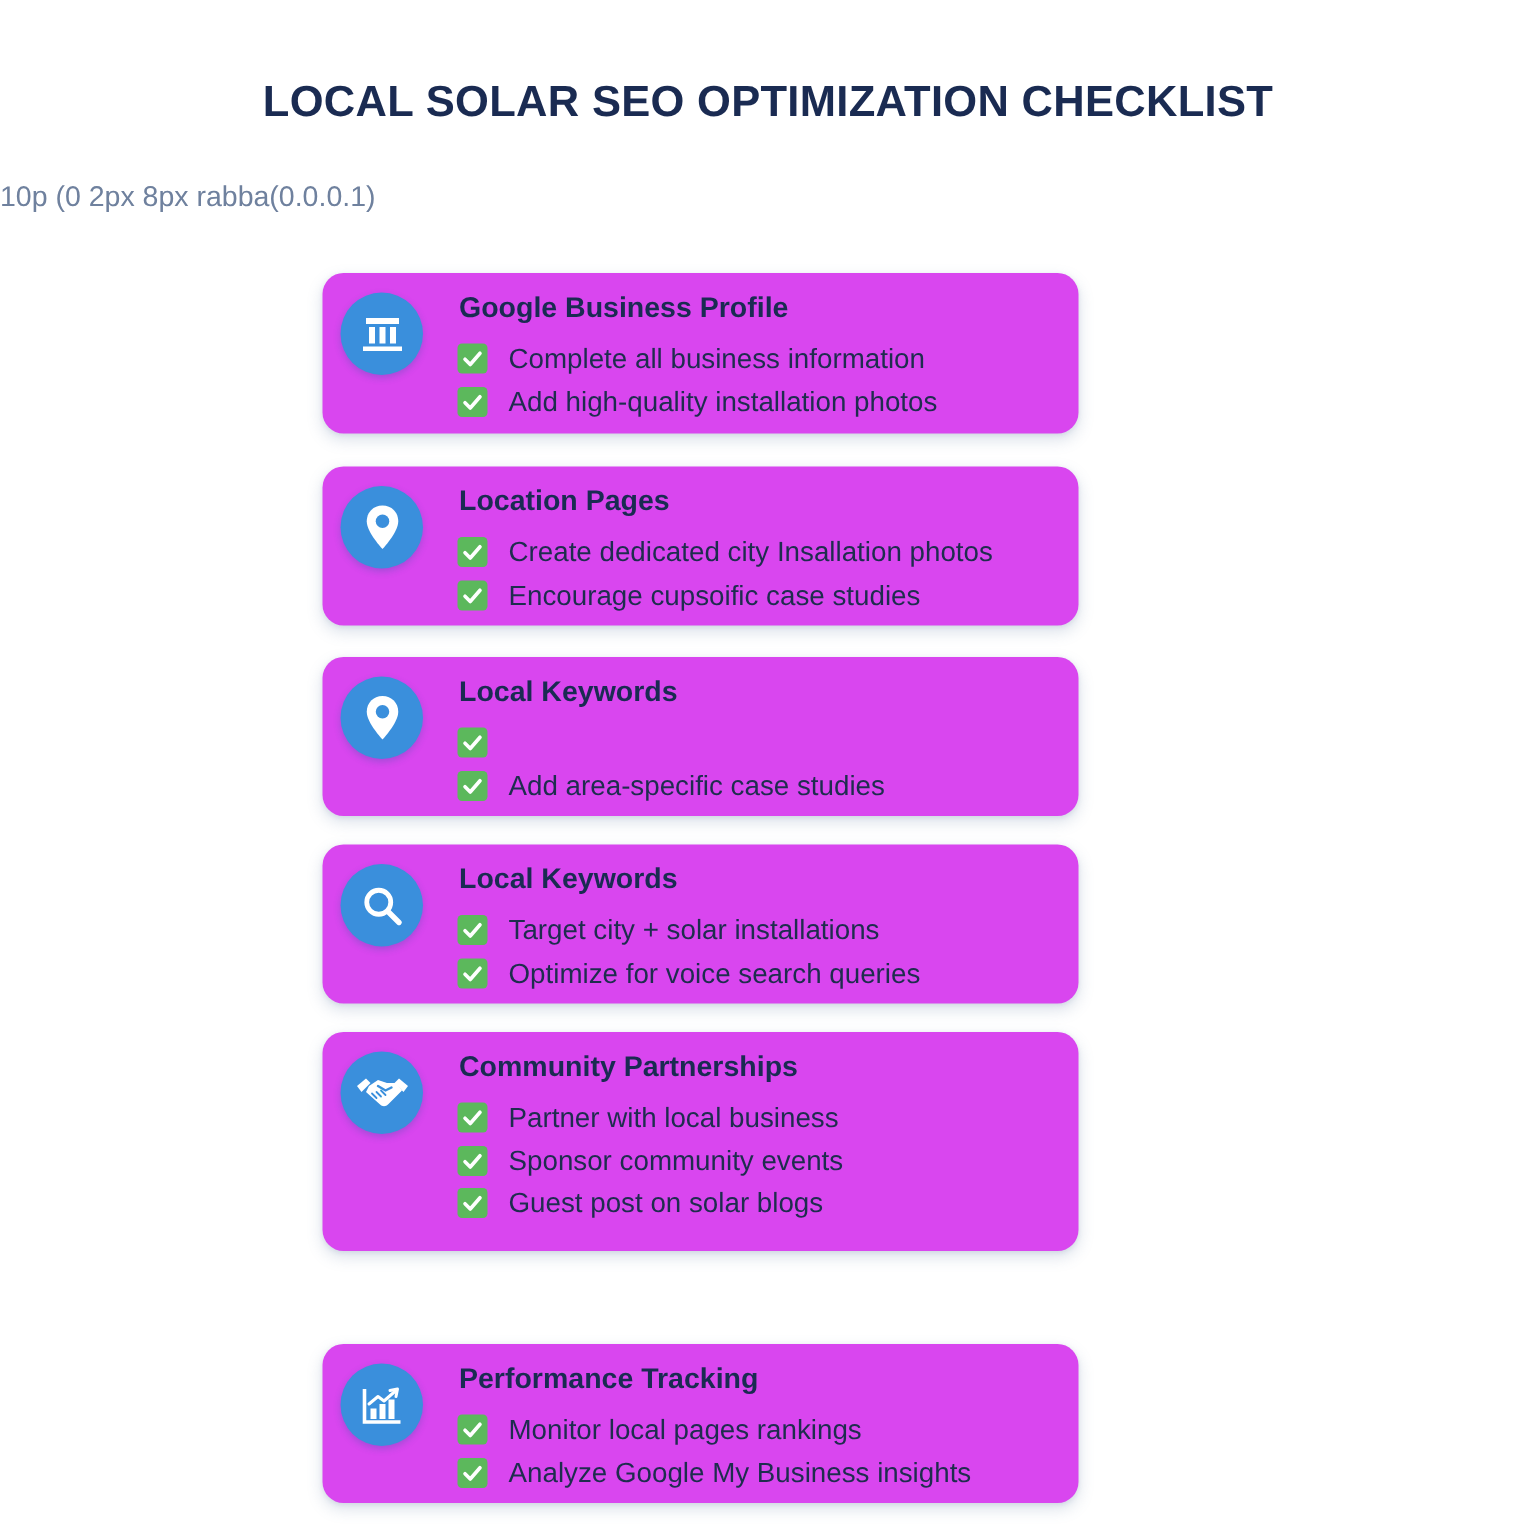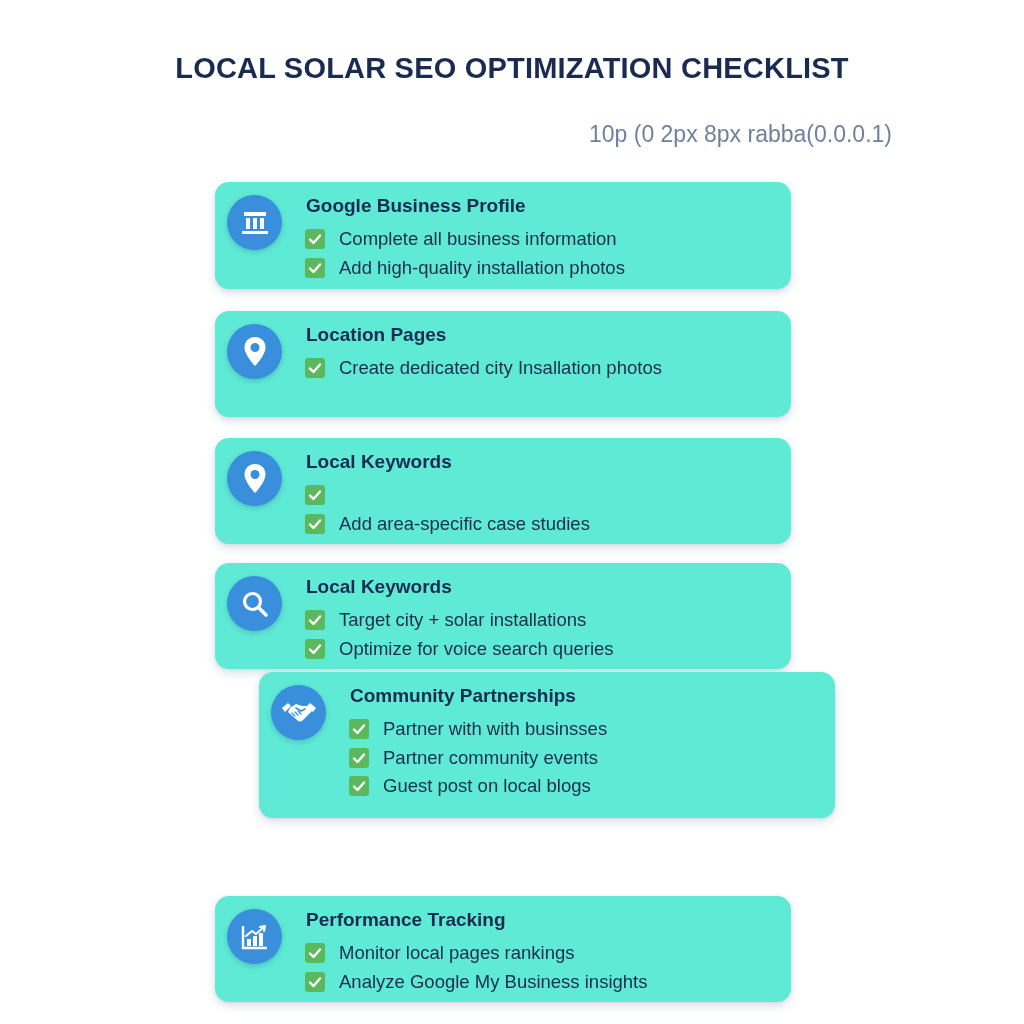--- a/index.html
+++ b/index.html
@@ -25,29 +25,29 @@
       font-size: 29px;
       font-weight: 700;
       color: #1a2b52;
       letter-spacing: 0.2px;
     }
     .subtitle {
       position: absolute;
       top: 121px;
       left: 0;
       width: 892px;
-      text-align: right;
-      font-size: 23px;
+      text-align: left;
+      font-size: 19px;
       color: #6f819e;
     }
     .card {
       position: absolute;
       left: 215px;
-      width: 576px;
-      background: #5eead4;
+      width: 504px;
+      background: #d946ef;
       border-radius: 14px;
       box-shadow: 0 4px 10px rgba(90, 120, 160, 0.22), 0 1px 3px rgba(90,120,160,0.12);
     }
     .icon-circle {
       position: absolute;
       left: 12px;
       top: 13px;
       width: 55px;
       height: 55px;
       border-radius: 50%;
@@ -143,20 +143,28 @@
     <div class="card-title">Location Pages</div>
     <div class="items">
       <div class="item">
         <span class="check">
             <svg width="14" height="12" viewBox="0 0 14 12">
               <path d="M2 6.5 L5.5 10 L12 2.5" stroke="#fff" stroke-width="2.4" fill="none" stroke-linecap="round" stroke-linejoin="round"></path>
             </svg>
           </span>
         <span class="item-text">Create dedicated city Insallation photos</span>
       </div>
+      <div class="item">
+        <span class="check">
+            <svg width="14" height="12" viewBox="0 0 14 12">
+              <path d="M2 6.5 L5.5 10 L12 2.5" stroke="#fff" stroke-width="2.4" fill="none" stroke-linecap="round" stroke-linejoin="round"></path>
+            </svg>
+          </span>
+        <span class="item-text">Encourage cupsoific case studies</span>
+      </div>
     </div>
   </div>
 
   <div class="card" style="top:438px;height:106px;">
     <div class="icon-circle">
       <svg width="24" height="32" viewBox="0 0 24 32">
         <path d="M12 1 C5.9 1 1.5 5.6 1.5 11.5 C1.5 19 12 30 12 30 C12 30 22.5 19 22.5 11.5 C22.5 5.6 18.1 1 12 1 Z" fill="#fff"></path>
         <circle cx="12" cy="11.5" r="4.5" fill="#3a8fdc"></circle>
       </svg>
     </div>
@@ -201,55 +209,55 @@
         <span class="check">
             <svg width="14" height="12" viewBox="0 0 14 12">
               <path d="M2 6.5 L5.5 10 L12 2.5" stroke="#fff" stroke-width="2.4" fill="none" stroke-linecap="round" stroke-linejoin="round"></path>
             </svg>
           </span>
         <span class="item-text">Optimize for voice search queries</span>
       </div>
     </div>
   </div>
 
-  <div class="card" style="top:672px;height:146px;margin-left:44px;">
+  <div class="card" style="top:688px;height:146px;">
     <div class="icon-circle">
       <svg width="36" height="26" viewBox="0 0 36 26">
         <path d="M1 8 L7 3 L10 6 L4 12 Z" fill="#fff"></path>
         <path d="M35 8 L29 3 L26 6 L32 12 Z" fill="#fff"></path>
         <path d="M9 8 L15 4 L21 6 L27 6 L31 11 L22 20 C20 22 18 22 16 20 L7 12 Z" fill="#fff"></path>
         <path d="M15 8 L20 11 L24 9" stroke="#3a8fdc" stroke-width="1.6" fill="none" stroke-linecap="round"></path>
         <path d="M11 13 L14 16 M14 12 L17 15 M17 11 L20 14" stroke="#3a8fdc" stroke-width="1.2" fill="none" stroke-linecap="round"></path>
       </svg>
     </div>
     <div class="card-title">Community Partnerships</div>
     <div class="items">
       <div class="item">
         <span class="check">
             <svg width="14" height="12" viewBox="0 0 14 12">
               <path d="M2 6.5 L5.5 10 L12 2.5" stroke="#fff" stroke-width="2.4" fill="none" stroke-linecap="round" stroke-linejoin="round"></path>
             </svg>
           </span>
-        <span class="item-text">Partner with with businsses</span>
-      </div>
-      <div class="item">
-        <span class="check">
-            <svg width="14" height="12" viewBox="0 0 14 12">
-              <path d="M2 6.5 L5.5 10 L12 2.5" stroke="#fff" stroke-width="2.4" fill="none" stroke-linecap="round" stroke-linejoin="round"></path>
-            </svg>
-          </span>
-        <span class="item-text">Partner community events</span>
-      </div>
-      <div class="item">
-        <span class="check">
-            <svg width="14" height="12" viewBox="0 0 14 12">
-              <path d="M2 6.5 L5.5 10 L12 2.5" stroke="#fff" stroke-width="2.4" fill="none" stroke-linecap="round" stroke-linejoin="round"></path>
-            </svg>
-          </span>
-        <span class="item-text">Guest post on local blogs</span>
+        <span class="item-text">Partner with local business</span>
+      </div>
+      <div class="item">
+        <span class="check">
+            <svg width="14" height="12" viewBox="0 0 14 12">
+              <path d="M2 6.5 L5.5 10 L12 2.5" stroke="#fff" stroke-width="2.4" fill="none" stroke-linecap="round" stroke-linejoin="round"></path>
+            </svg>
+          </span>
+        <span class="item-text">Sponsor community events</span>
+      </div>
+      <div class="item">
+        <span class="check">
+            <svg width="14" height="12" viewBox="0 0 14 12">
+              <path d="M2 6.5 L5.5 10 L12 2.5" stroke="#fff" stroke-width="2.4" fill="none" stroke-linecap="round" stroke-linejoin="round"></path>
+            </svg>
+          </span>
+        <span class="item-text">Guest post on solar blogs</span>
       </div>
     </div>
   </div>
 
   <div class="card" style="top:874px;height:106px;margin-top:22px;">
     <div class="icon-circle">
       <svg width="28" height="26" viewBox="0 0 28 26">
         <path d="M2 2 L2 24 L26 24" stroke="#fff" stroke-width="2.4" fill="none"></path>
         <rect x="6" y="15" width="4" height="7" fill="#fff"></rect>
         <rect x="12" y="12" width="4" height="10" fill="#fff"></rect>

